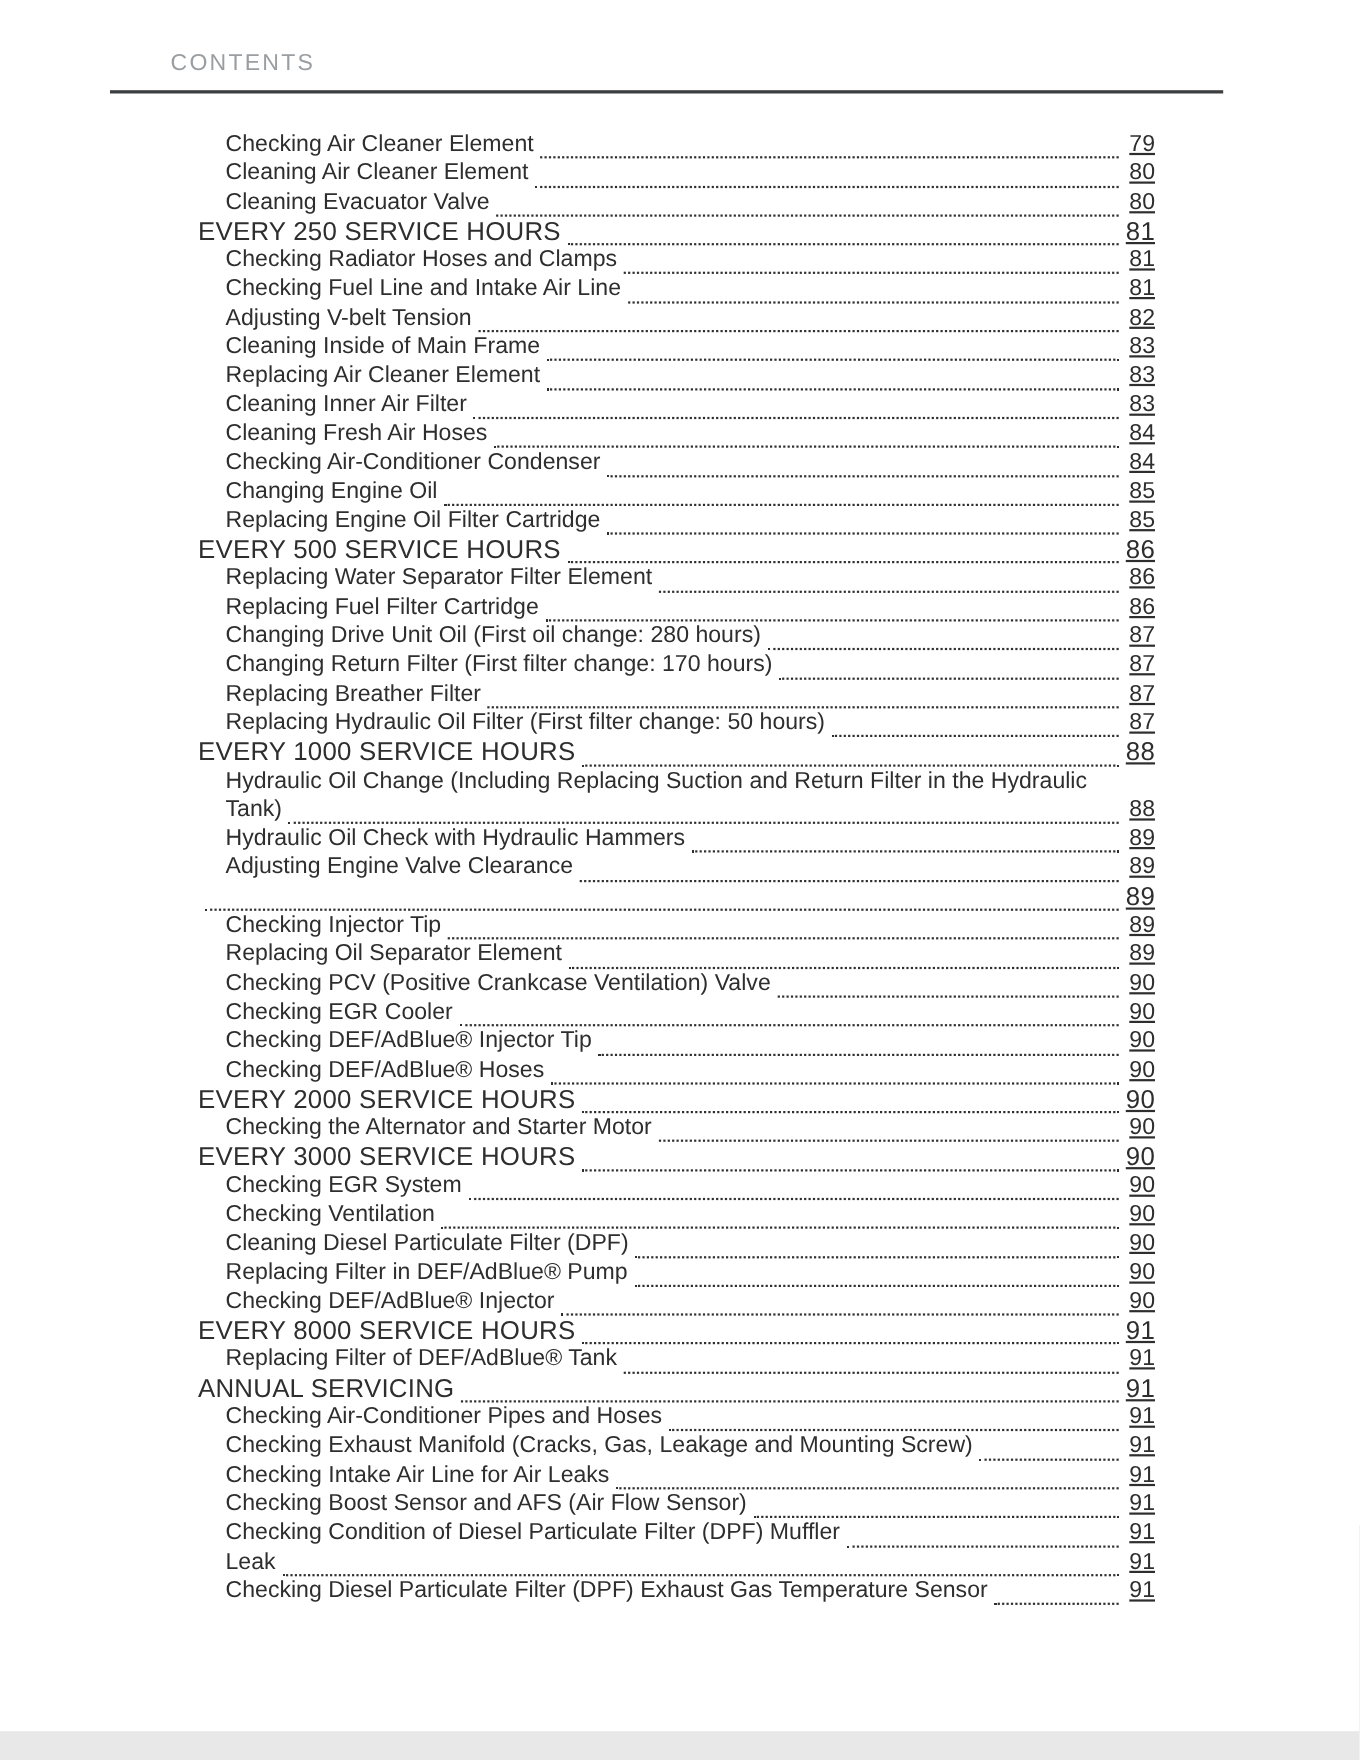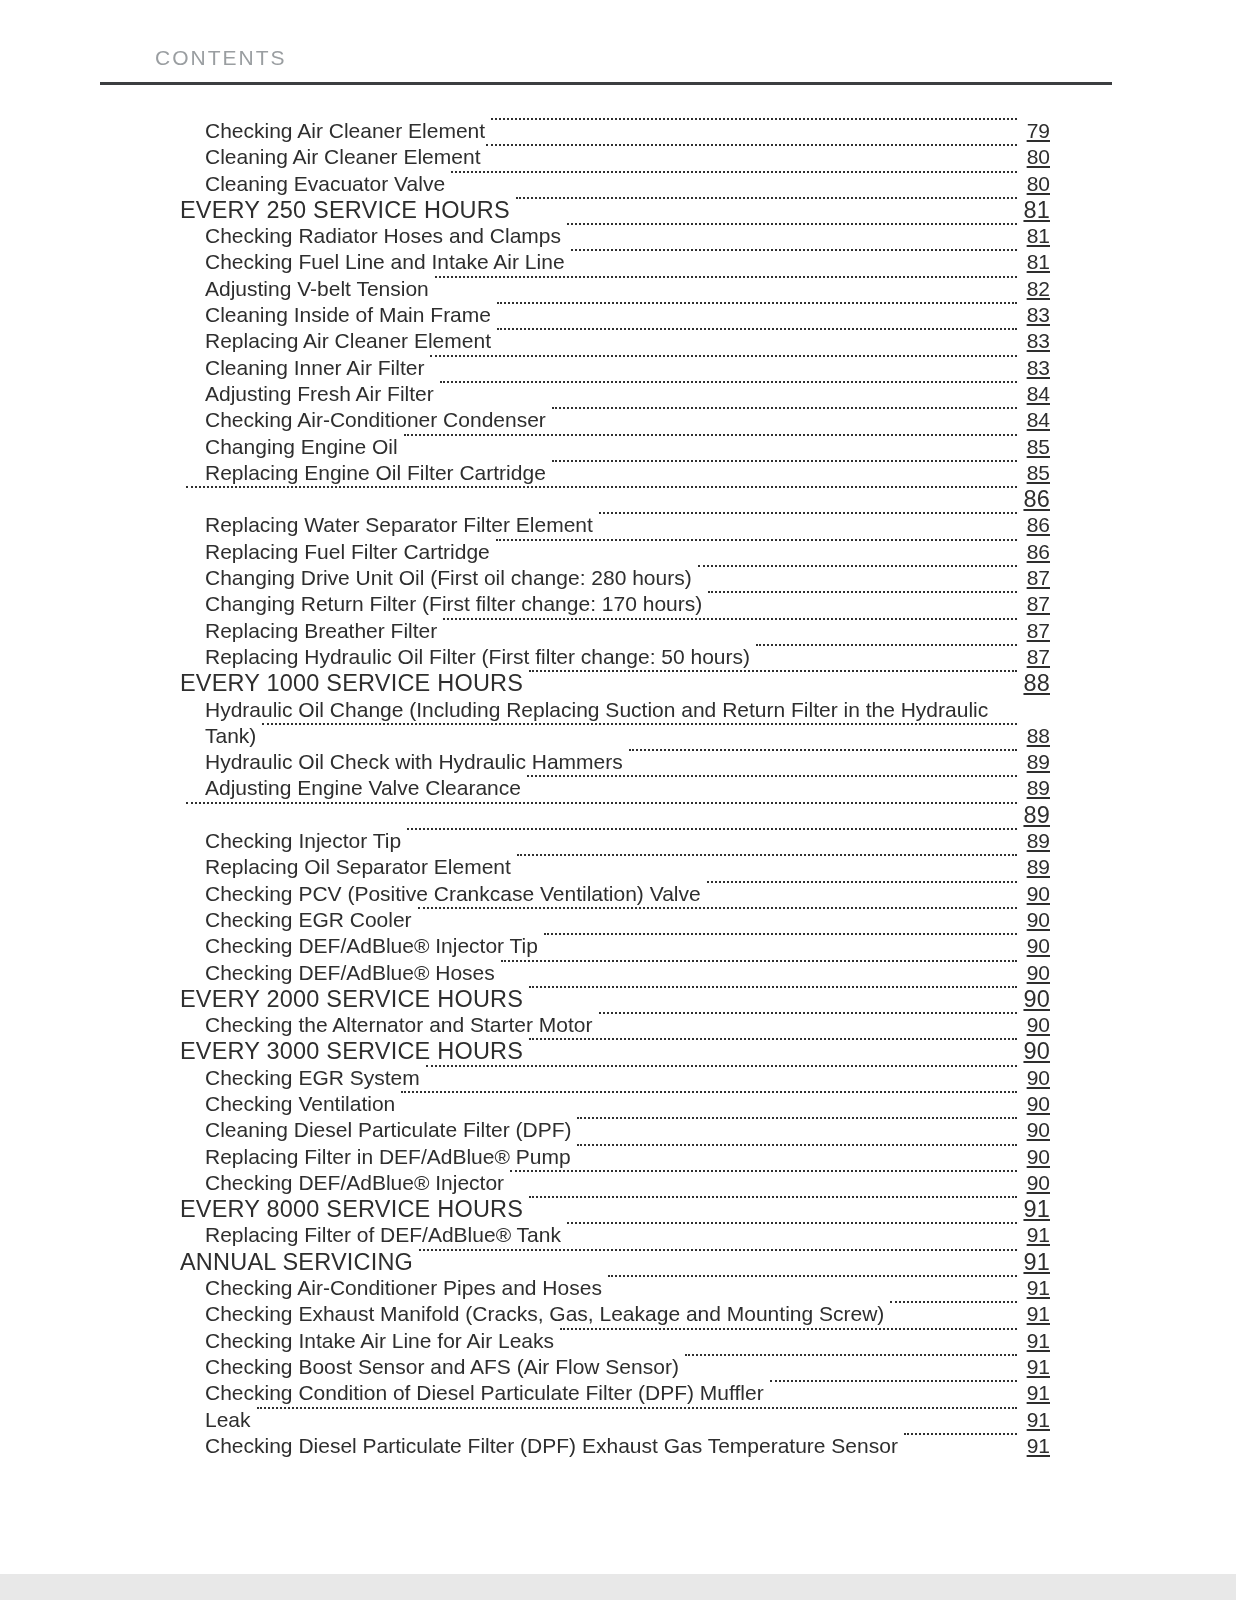--- a/index.html
+++ b/index.html
@@ -33,21 +33,21 @@
   }
   .entry { line-height: 26.3px; }
   .entry.level-1 {
     font-size: 23.5px;
     letter-spacing: 0.2px;
   }
   .entry.level-2 { padding-left: 25px; }
   .entry-cont { white-space: nowrap; }
   .entry-line {
     display: flex;
-    align-items: flex-start;
+    align-items: flex-end;
   }
   .entry-title { white-space: nowrap; }
   .dot-leader {
     flex: 1 1 auto;
     min-width: 10px;
     border-bottom: 2.4px dotted #2f2f2f;
     margin: 0 3px 0 6px;
   }
   .entry-page {
     flex: 0 0 auto;
@@ -139,21 +139,21 @@
   <div class="entry level-2">
     <div class="entry-line">
       <span class="entry-title">Cleaning Inner Air Filter</span>
       <span class="dot-leader"></span>
       <span class="entry-page">83</span>
     </div>
   </div>
 
   <div class="entry level-2">
     <div class="entry-line">
-      <span class="entry-title">Adjusting Fresh Air Filter</span>
+      <span class="entry-title">Cleaning Fresh Air Hoses</span>
       <span class="dot-leader"></span>
       <span class="entry-page">84</span>
     </div>
   </div>
 
   <div class="entry level-2">
     <div class="entry-line">
       <span class="entry-title">Checking Air-Conditioner Condenser</span>
       <span class="dot-leader"></span>
       <span class="entry-page">84</span>
@@ -171,20 +171,21 @@
   <div class="entry level-2">
     <div class="entry-line">
       <span class="entry-title">Replacing Engine Oil Filter Cartridge</span>
       <span class="dot-leader"></span>
       <span class="entry-page">85</span>
     </div>
   </div>
 
   <div class="entry level-1">
     <div class="entry-line">
+      <span class="entry-title">EVERY 500 SERVICE HOURS</span>
       <span class="dot-leader"></span>
       <span class="entry-page">86</span>
     </div>
   </div>
 
   <div class="entry level-2">
     <div class="entry-line">
       <span class="entry-title">Replacing Water Separator Filter Element</span>
       <span class="dot-leader"></span>
       <span class="entry-page">86</span>

